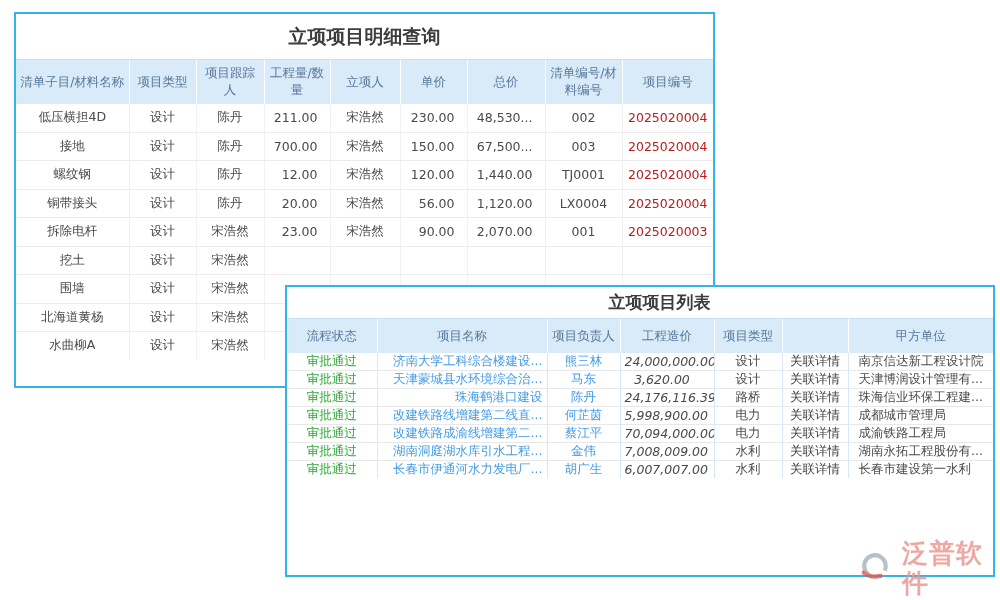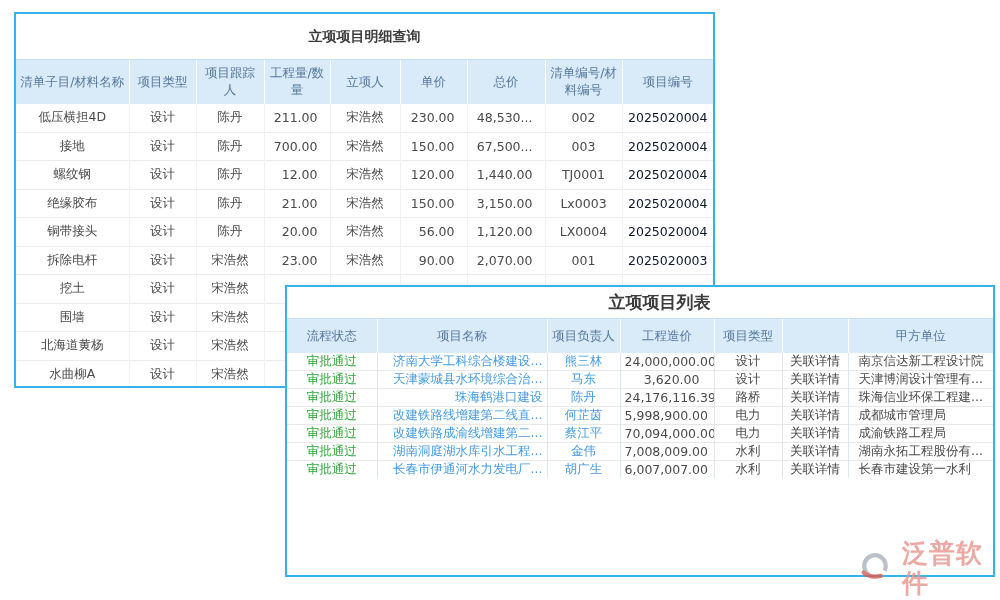--- a/index.html
+++ b/index.html
@@ -4,48 +4,48 @@
 <style>
   html,body{margin:0;padding:0;background:#ffffff;}
   body{font-family:"DejaVu Sans","Liberation Sans",sans-serif;}
   .stage{position:relative;width:1000px;height:600px;background:#ffffff;overflow:hidden;}
 
   .panel{position:absolute;background:#ffffff;border:2px solid #35b2e8;box-sizing:border-box;overflow:hidden;}
   .panel-detail{left:14px;top:12px;width:701px;height:376px;z-index:1;}
   .panel-list{left:285px;top:285px;width:710px;height:292px;z-index:2;}
 
   .panel-title{text-align:center;font-weight:bold;color:#3c3c3c;}
-  .panel-detail .panel-title{font-size:14px;line-height:45px;height:45px;}
+  .panel-detail .panel-title{font-size:19px;line-height:45px;height:45px;}
   .panel-list .panel-title{font-size:17px;line-height:31px;height:31px;margin-left:39px;}
 
   table{border-collapse:collapse;table-layout:fixed;width:100%;}
   th{background:#d9eaf8;color:#56799c;font-weight:normal;font-size:12.5px;
      border-top:1px solid #c9dff2;border-left:1px solid #ffffff;
      padding:2px 3px;line-height:1.35;vertical-align:middle;text-align:center;}
   th:first-child{border-left:none;}
   td{font-size:12.5px;color:#4a4a4a;text-align:center;vertical-align:middle;
      padding:0 4px;white-space:nowrap;overflow:hidden;text-overflow:clip;}
 
   .panel-detail th{height:40px;}
   .panel-detail td{height:27.5px;border-top:1px solid #ebebeb;border-left:1px solid #eef1f4;}
   .panel-detail td:first-child{border-left:none;}
   .panel-detail tbody tr:first-child td{border-top:none;}
   .panel-detail td:nth-child(4),
   .panel-detail td:nth-child(6),
   .panel-detail td:nth-child(7){text-align:right;padding-right:12px;}
-  .panel-detail td:nth-child(9){color:#0f172a;}
+  .panel-detail td:nth-child(9){color:#b91c1c;}
 
   .panel-list th{height:30px;}
   .panel-list td{height:16px;border-top:1px solid #e8e8e8;border-left:1px solid #d9e8f6;}
   .panel-list td:first-child{border-left:none;}
   .panel-list tbody tr:first-child td{border-top:none;}
   .panel-list td:nth-child(1){color:#2ea637;}
   .panel-list td:nth-child(2){color:#449be4;text-align:right;padding-left:2px;}
   .panel-list td:nth-child(3){color:#449be4;}
-  .panel-list td:nth-child(4){text-align:right;padding-right:14px;}
+  .panel-list td:nth-child(4){text-align:center;padding-right:14px;font-style:italic;}
   .panel-list td:nth-child(6){color:#404040;}
   .panel-list td:nth-child(7){text-align:left;padding-left:10px;}
 
   .watermark{position:absolute;left:860px;top:538px;width:138px;z-index:9;opacity:.82;}
   .wm-top{display:flex;align-items:center;gap:12px;}
   .wm-brand{color:#e9968e;font-weight:bold;font-size:26px;letter-spacing:1px;line-height:30px;}
   .wm-url{color:#e2766d;font-weight:bold;font-size:14px;line-height:16px;margin-top:1px;text-align:center;}
 </style>
 </head>
 <body>
@@ -107,31 +107,20 @@
             <td>设计</td>
             <td>陈丹</td>
             <td>12.00</td>
             <td>宋浩然</td>
             <td>120.00</td>
             <td>1,440.00</td>
             <td>TJ0001</td>
             <td>2025020004</td>
           </tr>
           <tr>
-            <td>绝缘胶布</td>
-            <td>设计</td>
-            <td>陈丹</td>
-            <td>21.00</td>
-            <td>宋浩然</td>
-            <td>150.00</td>
-            <td>3,150.00</td>
-            <td>Lx0003</td>
-            <td>2025020004</td>
-          </tr>
-          <tr>
             <td>铜带接头</td>
             <td>设计</td>
             <td>陈丹</td>
             <td>20.00</td>
             <td>宋浩然</td>
             <td>56.00</td>
             <td>1,120.00</td>
             <td>LX0004</td>
             <td>2025020004</td>
           </tr>

